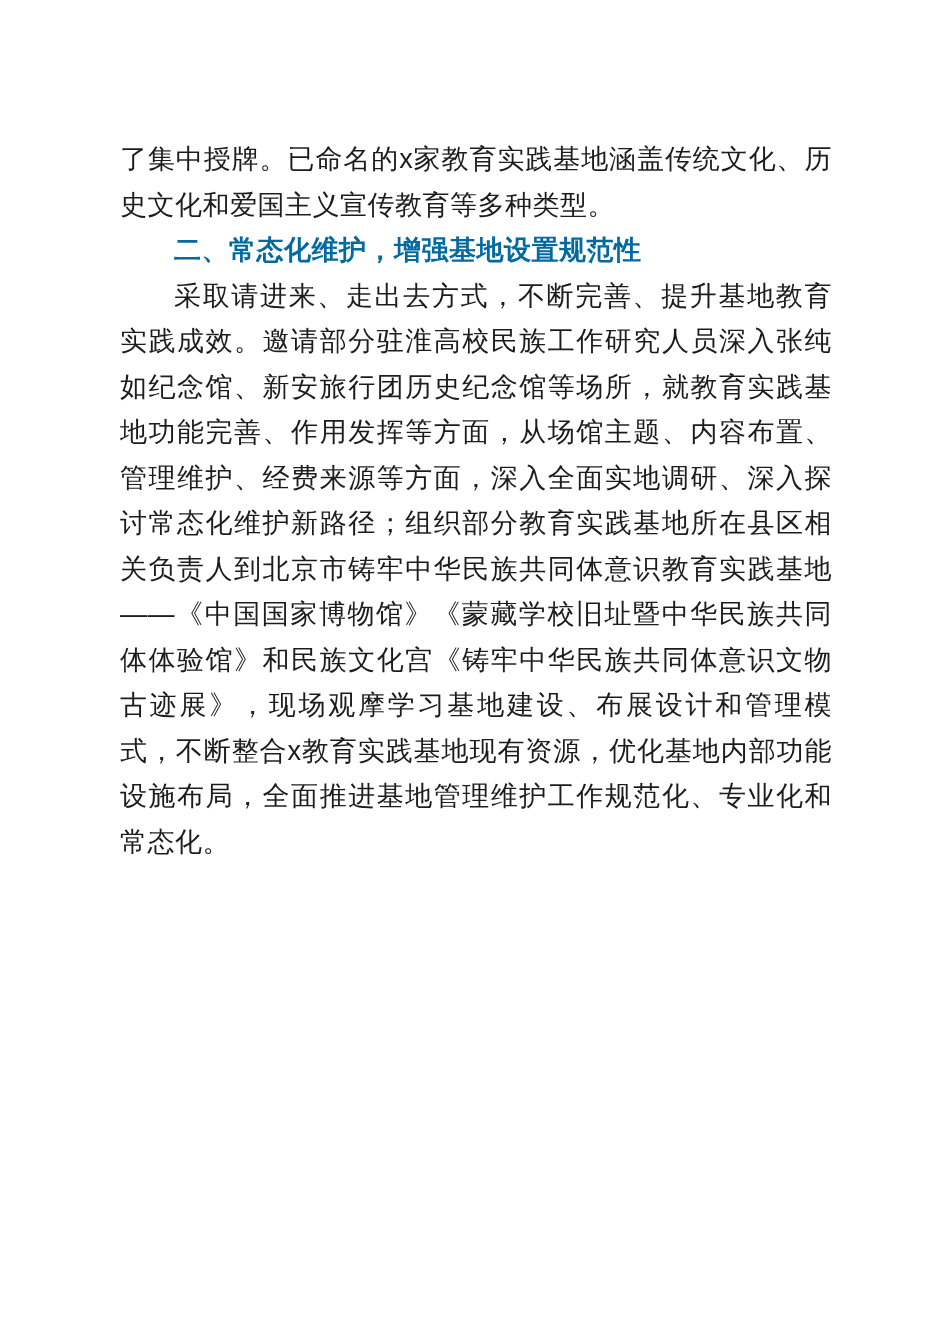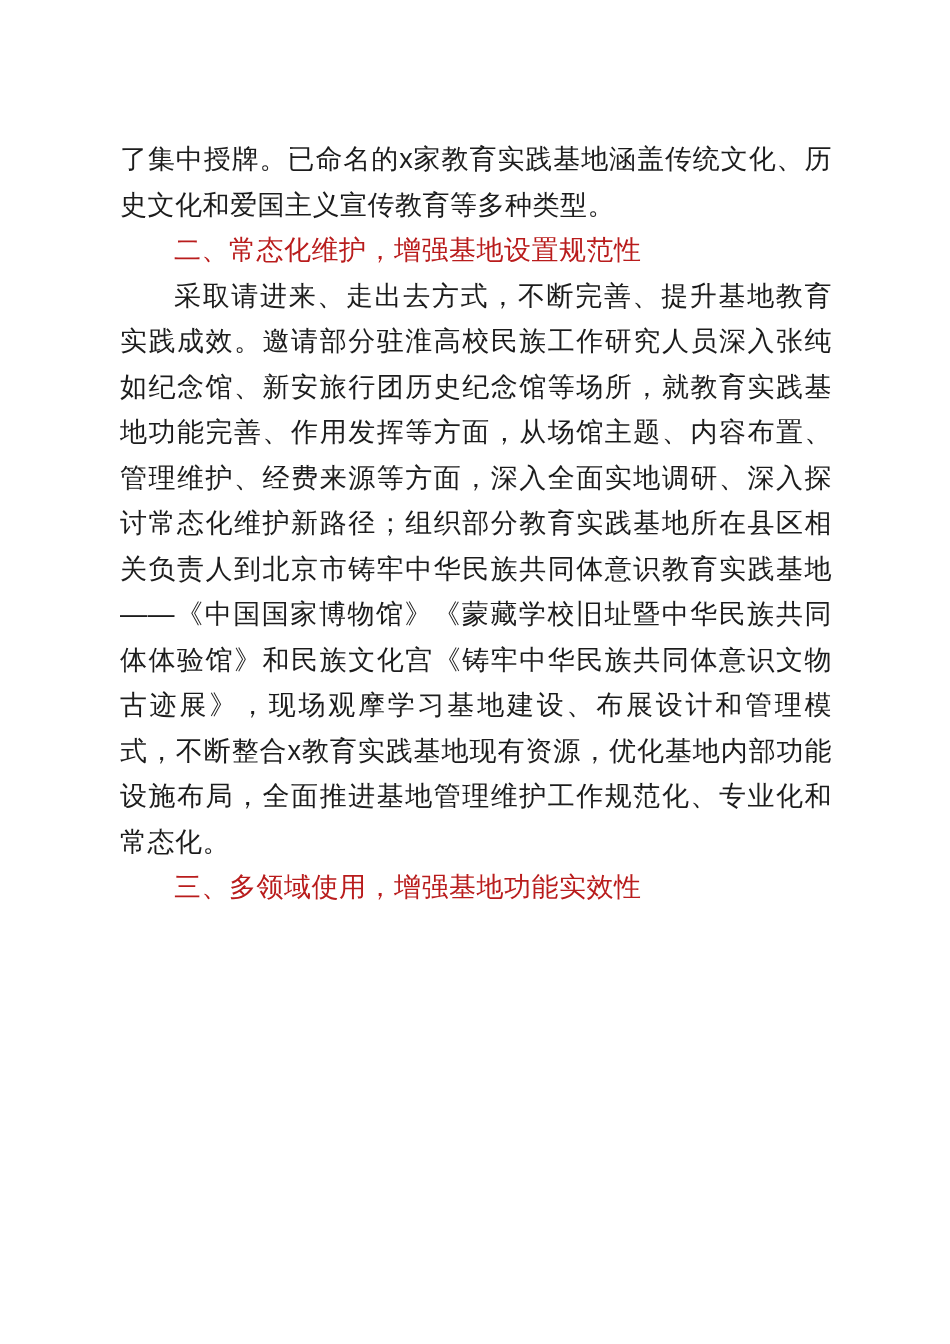--- a/index.html
+++ b/index.html
@@ -27,34 +27,33 @@
     line-height: 45.5px;
   }
   .block {
     margin: 0;
     text-align: justify;
     text-justify: inter-ideograph;
     word-break: break-all;
     letter-spacing: 0.5px;
   }
   .block.heading {
-    font-weight: normal;
+    font-weight: bold;
     text-indent: 2em;
-    color: #b91c1c;
+    color: #0369a1;
   }
   .block.body {
     text-indent: 2em;
   }
   .block.body-continuation {
     text-indent: 0;
   }
 </style>
 </head>
 <body>
 
 <div class="page">
   <main class="doc-body">
       <p class="block body-continuation">了集中授牌。已命名的x家教育实践基地涵盖传统文化、历史文化和爱国主义宣传教育等多种类型。</p>
       <p class="block heading">二、常态化维护，增强基地设置规范性</p>
       <p class="block body">采取请进来、走出去方式，不断完善、提升基地教育实践成效。邀请部分驻淮高校民族工作研究人员深入张纯如纪念馆、新安旅行团历史纪念馆等场所，就教育实践基地功能完善、作用发挥等方面，从场馆主题、内容布置、管理维护、经费来源等方面，深入全面实地调研、深入探讨常态化维护新路径；组织部分教育实践基地所在县区相关负责人到北京市铸牢中华民族共同体意识教育实践基地——《中国国家博物馆》《蒙藏学校旧址暨中华民族共同体体验馆》和民族文化宫《铸牢中华民族共同体意识文物古迹展》，现场观摩学习基地建设、布展设计和管理模式，不断整合x教育实践基地现有资源，优化基地内部功能设施布局，全面推进基地管理维护工作规范化、专业化和常态化。</p>
-      <p class="block heading">三、多领域使用，增强基地功能实效性</p>
     </main>
 </div>
 
 </body></html>

